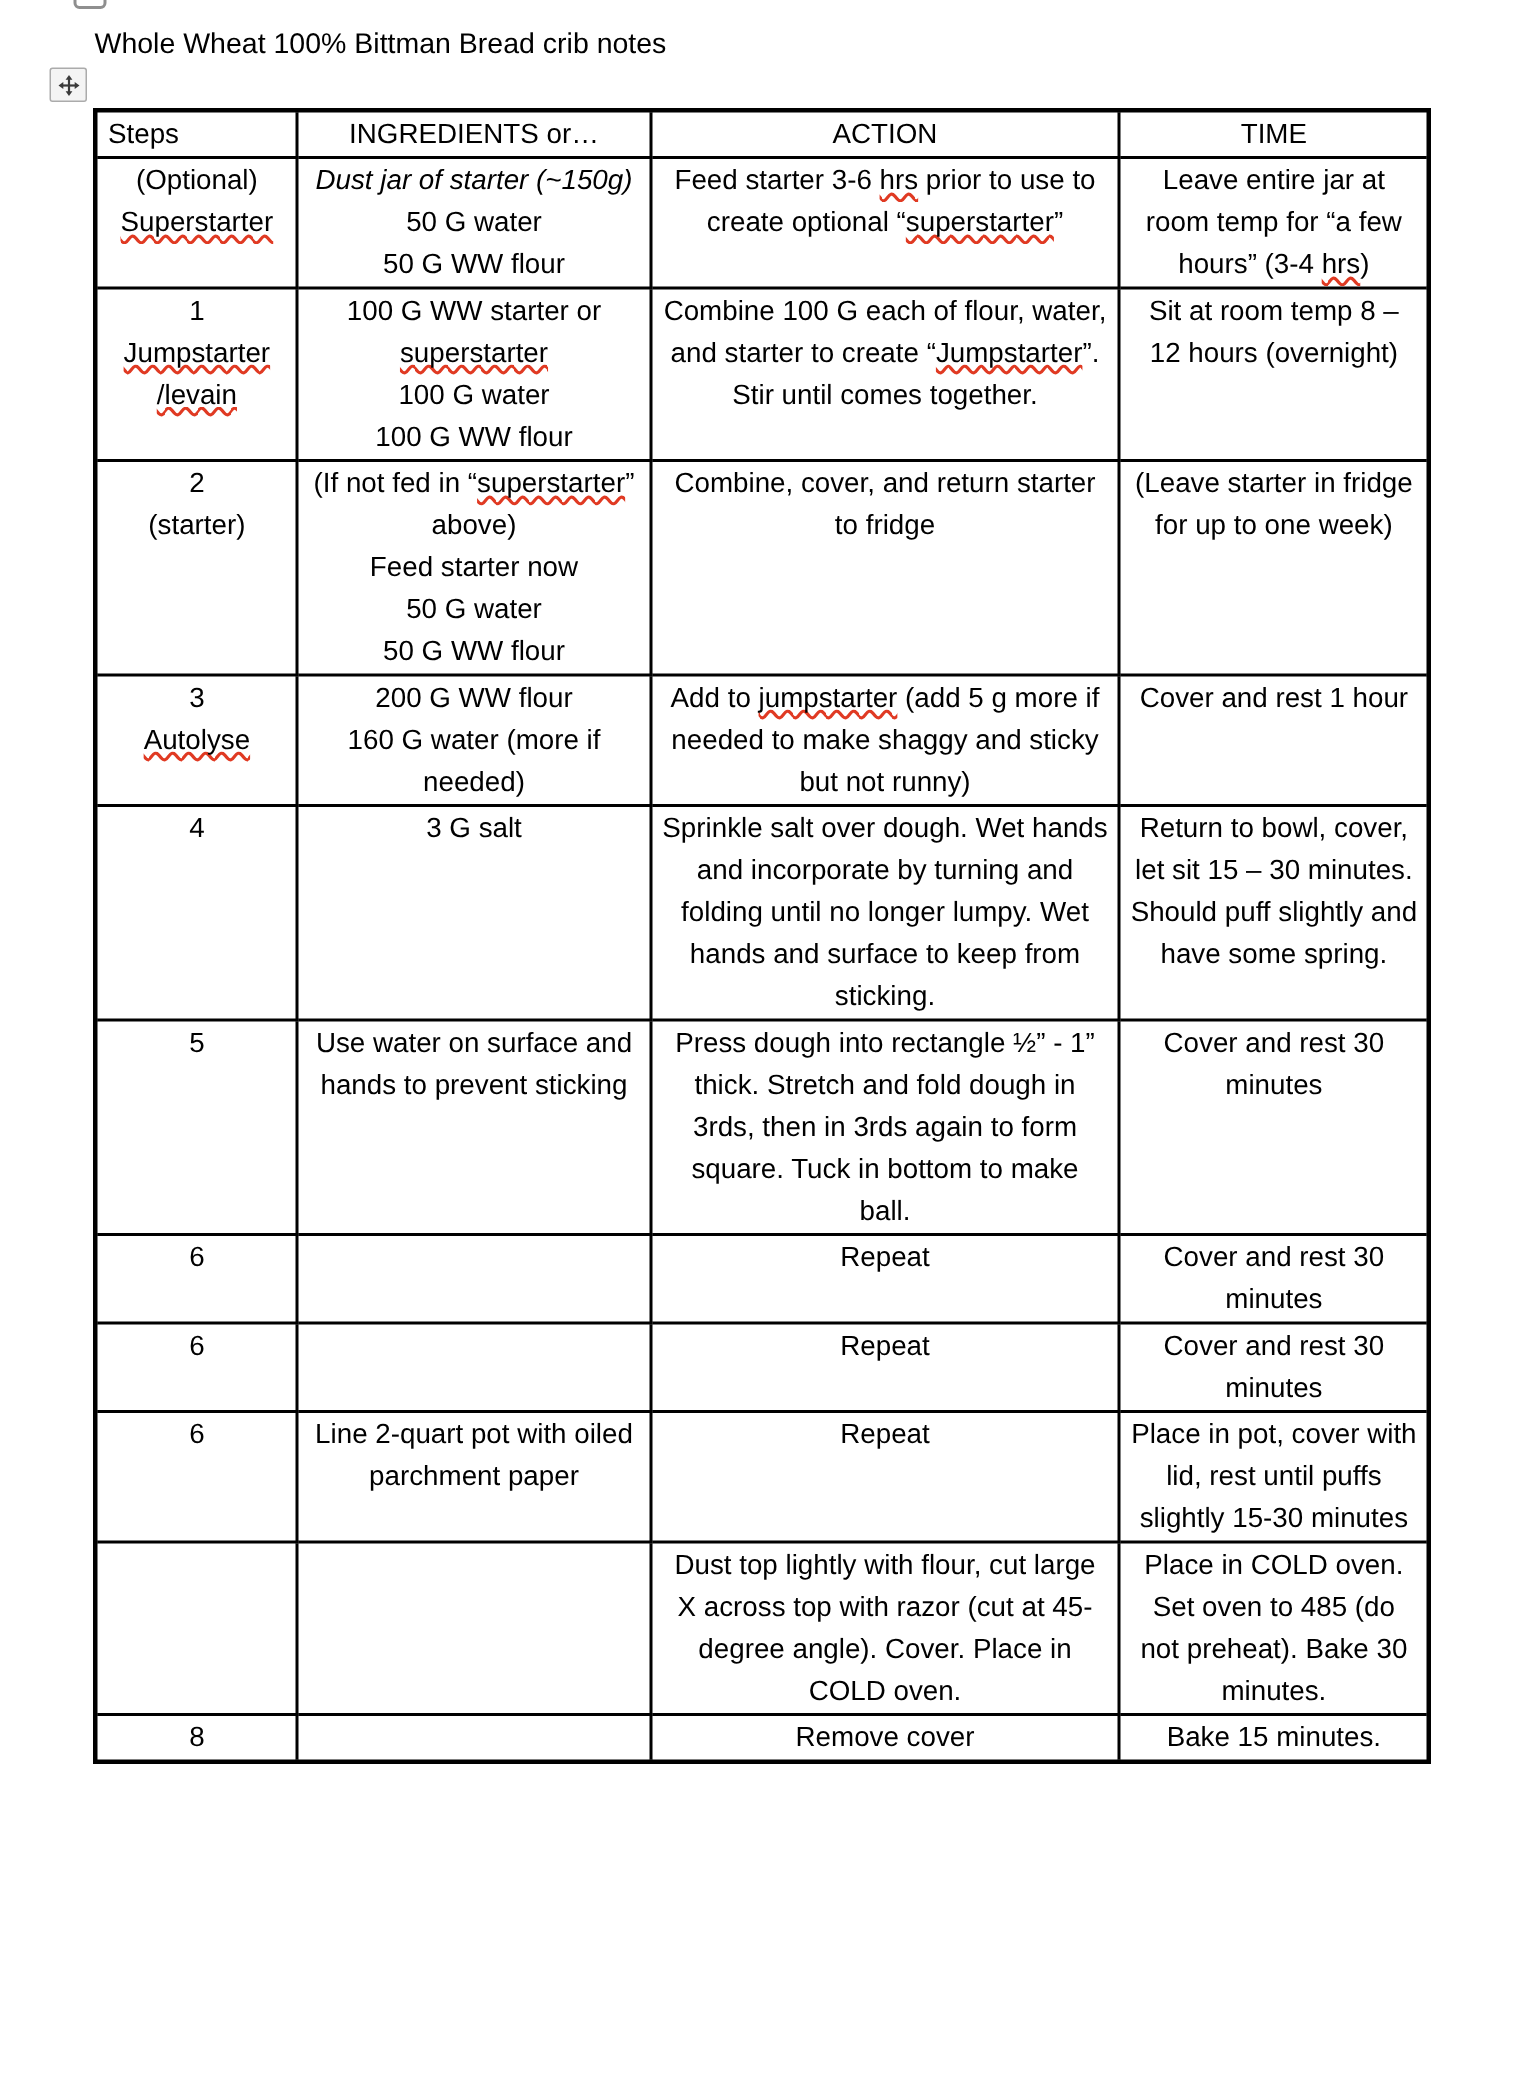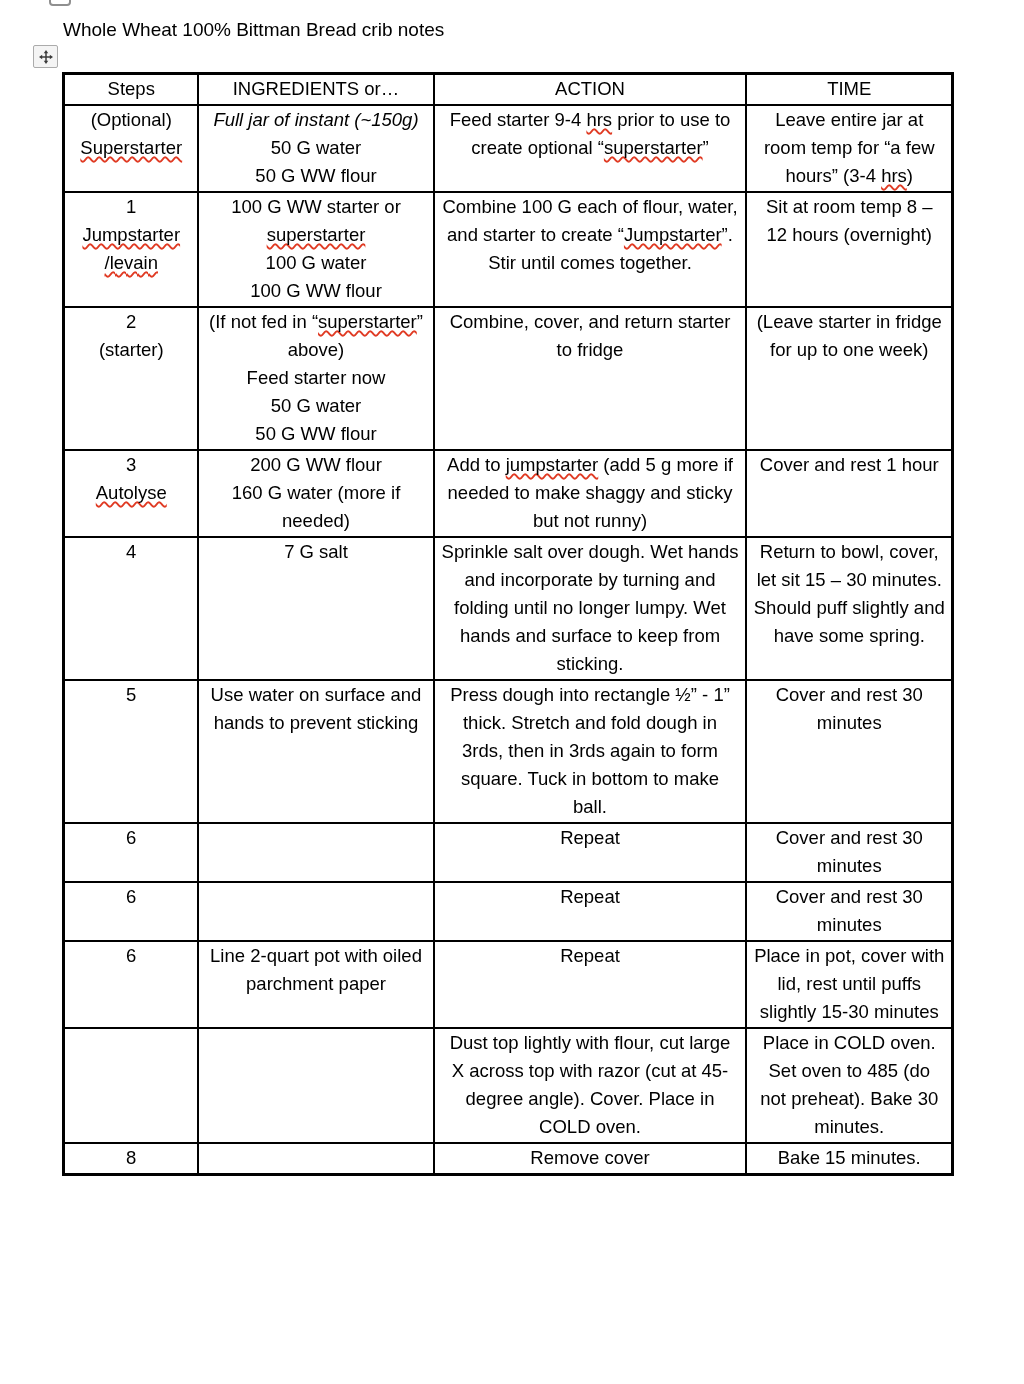--- a/index.html
+++ b/index.html
@@ -50,21 +50,21 @@
     padding:0 6px 1px 7px;
     line-height:28px;
     font-weight:400;
     overflow:hidden;
   }
   .recipe-table th { height:27px; }
   .col-steps   { width:134px; }
   .col-ingr    { width:236px; }
   .col-action  { width:312px; }
   .col-time    { width:207px; }
-  .cell-steps, th.col-steps { text-align:center; }
+  .cell-steps, th.col-steps { text-align:left; }
   .sp {
     text-decoration-line:underline;
     text-decoration-style:wavy;
     text-decoration-color:#e03a23;
     text-decoration-thickness:2px;
     text-underline-offset:2px;
     text-decoration-skip-ink:none;
   }
   .it { font-style:italic; }
   .resize-handle {
@@ -108,22 +108,22 @@
       <tr>
         <th class="col-steps">Steps</th>
         <th class="col-ingr">INGREDIENTS or…</th>
         <th class="col-action">ACTION</th>
         <th class="col-time">TIME</th>
       </tr>
     </thead>
     <tbody id="tbody">
         <tr>
           <td class="cell-steps"><span>(Optional)</span><br><span class="sp">Superstarter</span></td>
-          <td class="cell-ingredients"><span class="it">Full jar of instant (~150g)</span><br><span>50 G water</span><br><span>50 G WW flour</span></td>
-          <td class="cell-action"><span>Feed starter 9-4 </span><span class="sp">hrs</span><span> prior to use to create optional “</span><span class="sp">superstarter</span><span>”</span></td>
+          <td class="cell-ingredients"><span class="it">Dust jar of starter (~150g)</span><br><span>50 G water</span><br><span>50 G WW flour</span></td>
+          <td class="cell-action"><span>Feed starter 3-6 </span><span class="sp">hrs</span><span> prior to use to create optional “</span><span class="sp">superstarter</span><span>”</span></td>
           <td class="cell-time"><span>Leave entire jar at room temp for “a few hours” (3-4 </span><span class="sp">hrs</span><span>)</span></td>
         </tr>
         <tr>
           <td class="cell-steps"><span>1</span><br><span class="sp">Jumpstarter</span><br><span class="sp">/levain</span></td>
           <td class="cell-ingredients"><span>100 G WW starter or </span><span class="sp">superstarter</span><br><span>100 G water</span><br><span>100 G WW flour</span></td>
           <td class="cell-action"><span>Combine 100 G each of flour, water, and starter to create “</span><span class="sp">Jumpstarter</span><span>”. Stir until comes together.</span></td>
           <td class="cell-time"><span>Sit at room temp 8 – 12 hours (overnight)</span></td>
         </tr>
         <tr>
           <td class="cell-steps"><span>2</span><br><span>(starter)</span></td>
@@ -132,21 +132,21 @@
           <td class="cell-time"><span>(Leave starter in fridge for up to one week)</span></td>
         </tr>
         <tr>
           <td class="cell-steps"><span>3</span><br><span class="sp">Autolyse</span></td>
           <td class="cell-ingredients"><span>200 G WW flour</span><br><span>160 G water (more if needed)</span></td>
           <td class="cell-action"><span>Add to </span><span class="sp">jumpstarter</span><span> (add 5 g more if needed to make shaggy and sticky but not runny)</span></td>
           <td class="cell-time"><span>Cover and rest 1 hour</span></td>
         </tr>
         <tr>
           <td class="cell-steps"><span>4</span></td>
-          <td class="cell-ingredients"><span>7 G salt</span></td>
+          <td class="cell-ingredients"><span>3 G salt</span></td>
           <td class="cell-action"><span>Sprinkle salt over dough. Wet hands and incorporate by turning and folding until no longer lumpy. Wet hands and surface to keep from sticking.</span></td>
           <td class="cell-time"><span>Return to bowl, cover, let sit 15 – 30 minutes. Should puff slightly and have some spring.</span></td>
         </tr>
         <tr>
           <td class="cell-steps"><span>5</span></td>
           <td class="cell-ingredients"><span>Use water on surface and hands to prevent sticking</span></td>
           <td class="cell-action"><span>Press dough into rectangle ½” - 1” thick. Stretch and fold dough in 3rds, then in 3rds again to form square. Tuck in bottom to make ball.</span></td>
           <td class="cell-time"><span>Cover and rest 30 minutes</span></td>
         </tr>
         <tr>

